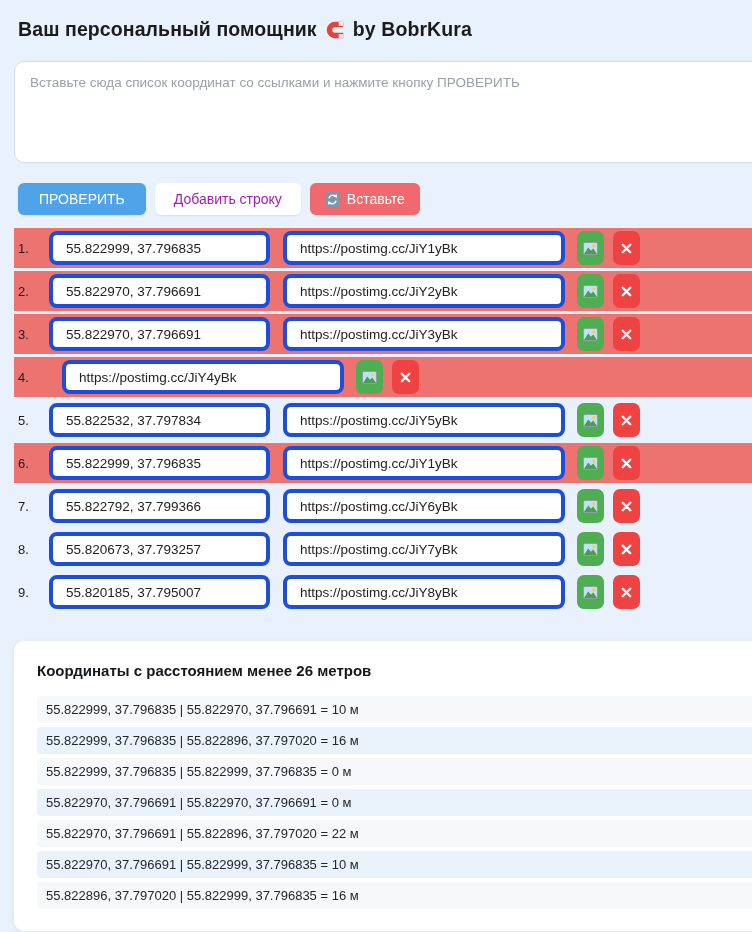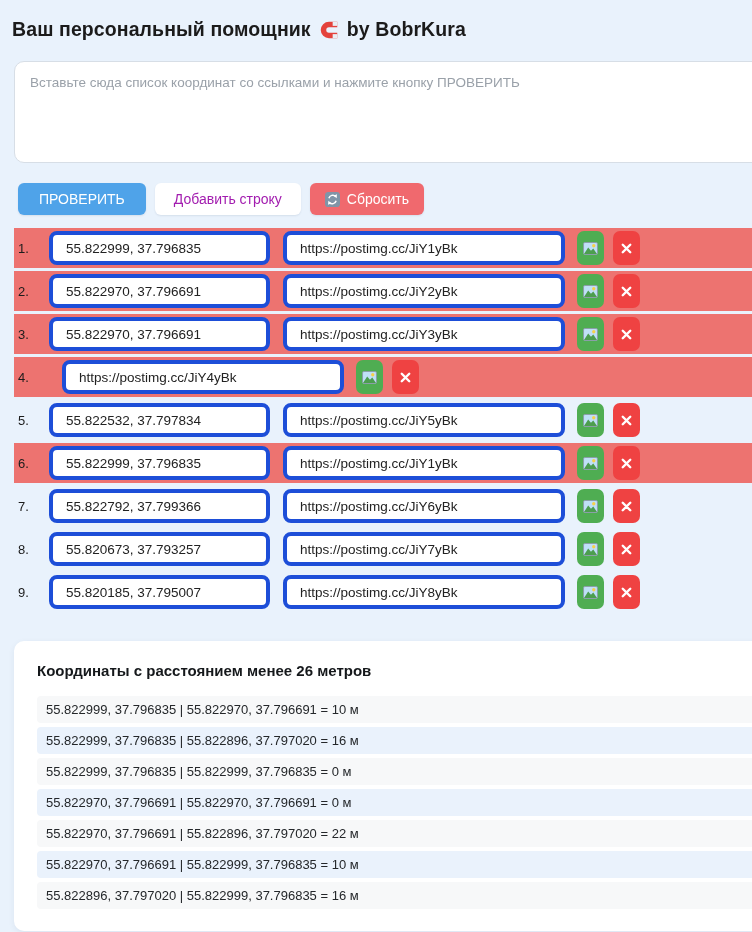--- a/index.html
+++ b/index.html
@@ -5,21 +5,21 @@
   * { box-sizing: border-box; margin: 0; padding: 0; }
   html, body { width: 752px; height: 932px; overflow: hidden; }
   body {
     background: #e9f2fc;
     font-family: "Liberation Sans", sans-serif;
     color: #1b1b1b;
     padding-top: 18px;
   }
   
   h1.page-title {
-    margin: 0 0 20px 12px;
+    margin: 0 0 20px 18px;
     font-size: 19.5px;
     font-weight: bold;
     display: flex;
     align-items: center;
     gap: 7px;
     letter-spacing: .1px;
   }
   h1.page-title svg { flex: 0 0 auto; }
   
   textarea.paste-area {
@@ -152,21 +152,21 @@
   <button class="btn-check">ПРОВЕРИТЬ</button>
   <button class="btn-add">Добавить строку</button>
   <button class="btn-reset">
     <svg width="15" height="15" viewBox="0 0 20 20" aria-hidden="true">
       <rect width="20" height="20" rx="4.5" fill="#8095a8"></rect>
       <path d="M5.2 8.4 A5.3 5.3 0 0 1 14.2 6.0" fill="none" stroke="#fff" stroke-width="2"></path>
       <polygon points="15.9,2.9 15.6,8.3 11.4,5.0" fill="#fff"></polygon>
       <path d="M14.8 11.6 A5.3 5.3 0 0 1 5.8 14.0" fill="none" stroke="#fff" stroke-width="2"></path>
       <polygon points="4.1,17.1 4.4,11.7 8.6,15.0" fill="#fff"></polygon>
     </svg>
-    <span>Сбросить</span>
+    <span>Вставьте</span>
   </button>
 </div>
 
 <div class="rows">
 
   <div class="coord-row hl">
     <span class="row-num">1.</span>
     <input class="input-coord" value="55.822999, 37.796835" style="">
     <input class="input-url" value="https://postimg.cc/JiY1yBk" style="">
     <button class="row-btn btn-img">

